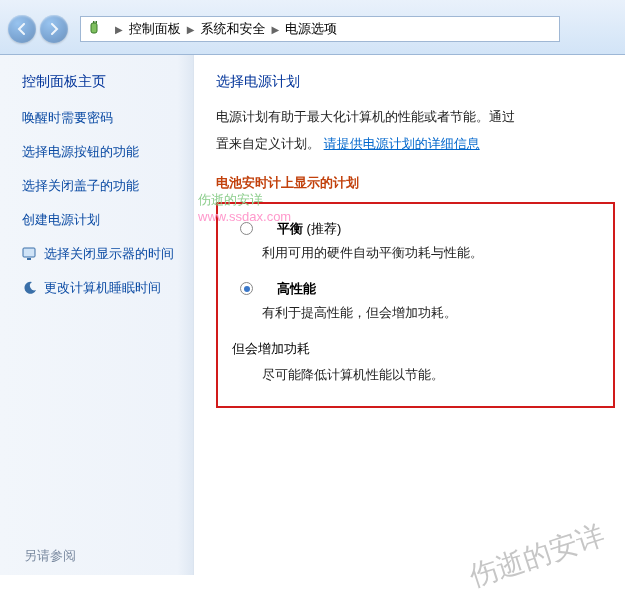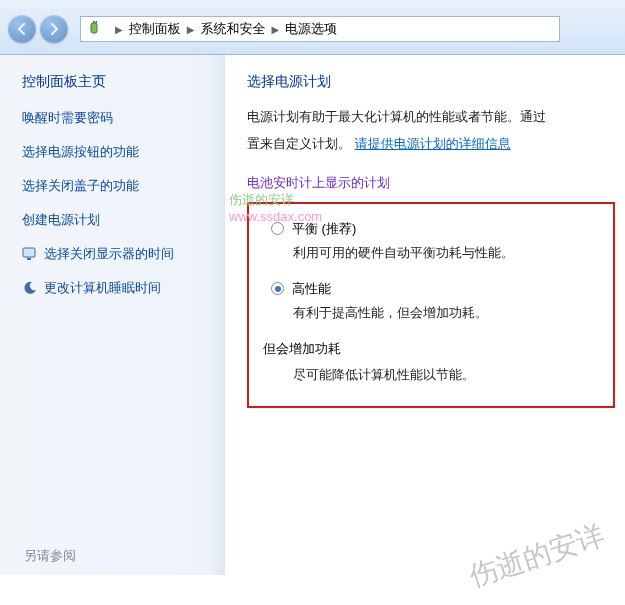--- a/index.html
+++ b/index.html
@@ -50,21 +50,21 @@
   }
   .bc-sep { color:#666; margin:0 6px; font-size:10px; }
   .bc-item { color:#000; font-size:13px; }
   
   .body {
     display:flex;
     height: 520px;
     background:#fff;
   }
   .sidebar {
-    width: 225px;
+    width: 194px;
     background: linear-gradient(to right,#f2f6fb 0%, #eef3fa 92%, #dfe8f3 100%);
     border-right:1px solid #dbe4ef;
     padding: 18px 0 0 22px;
     position:relative;
   }
   .sidebar-title {
     color:#003399;
     font-size:14px;
     margin-bottom:18px;
   }
@@ -99,40 +99,41 @@
     margin-bottom:14px;
   }
   .desc {
     color:#222;
     font-size:13px;
     line-height:1.8;
     margin-bottom:4px;
   }
   .link { color:#0066cc; text-decoration:underline; cursor:pointer; }
   .section-head {
-    color:#6d28d9;
+    color:#c2410c;
     font-size:13px;
     margin: 18px 0 10px 0;
+    font-weight: bold;
   }
   .redbox {
     border:2px solid #d11a1a;
     padding: 10px 14px 18px 14px;
     margin-right: 10px;
     margin-top: 4px;
   }
   .plan { margin: 6px 0 18px 8px; }
   .plan-row { display:flex; align-items:center; }
   .radio {
     width:13px;height:13px;border:1px solid #888;border-radius:50%;
     margin-right:8px; display:inline-flex;align-items:center;justify-content:center;
     background:#fff;
   }
   .radio.sel::after{content:"";width:6px;height:6px;border-radius:50%;background:#3a77c9;}
   .plan-name { font-size:13px; color:#000; }
-  .plan-name b { font-weight:normal; }
+  .plan-name b { font-weight:bold;margin-left:16px; }
   .plan-desc { margin: 6px 0 0 22px; font-size:13px; color:#222; }
   .subhead { font-size:13px; color:#000; margin: 8px 0 8px 0; }
   
   .wm1 {
     position:absolute;
     left: 4px; top: 136px;
     font-size:13px; color:#ff99cc;
     pointer-events:none;
     z-index:5;
   }

